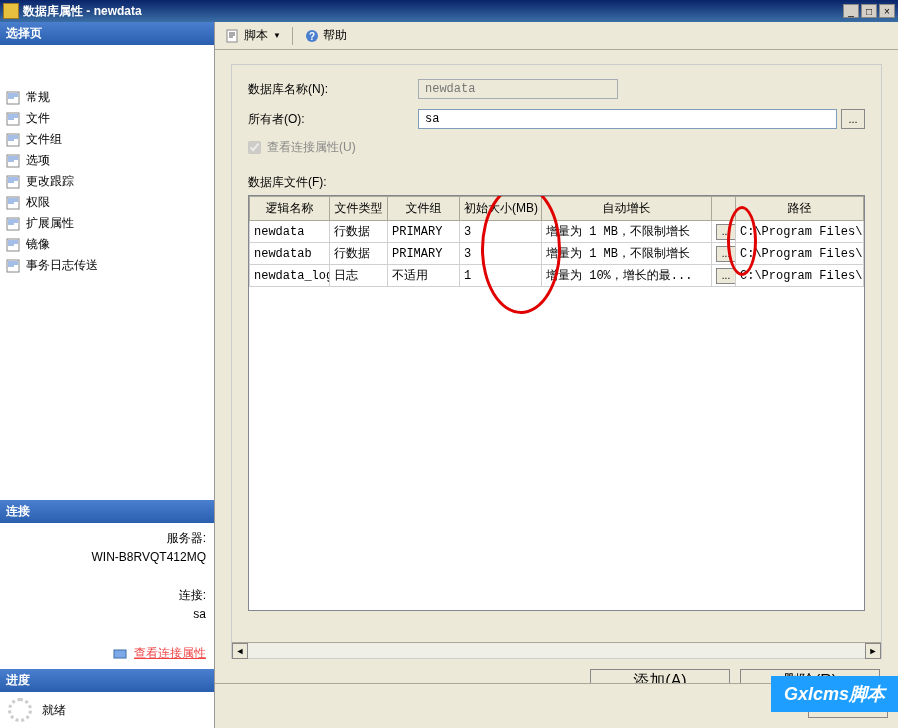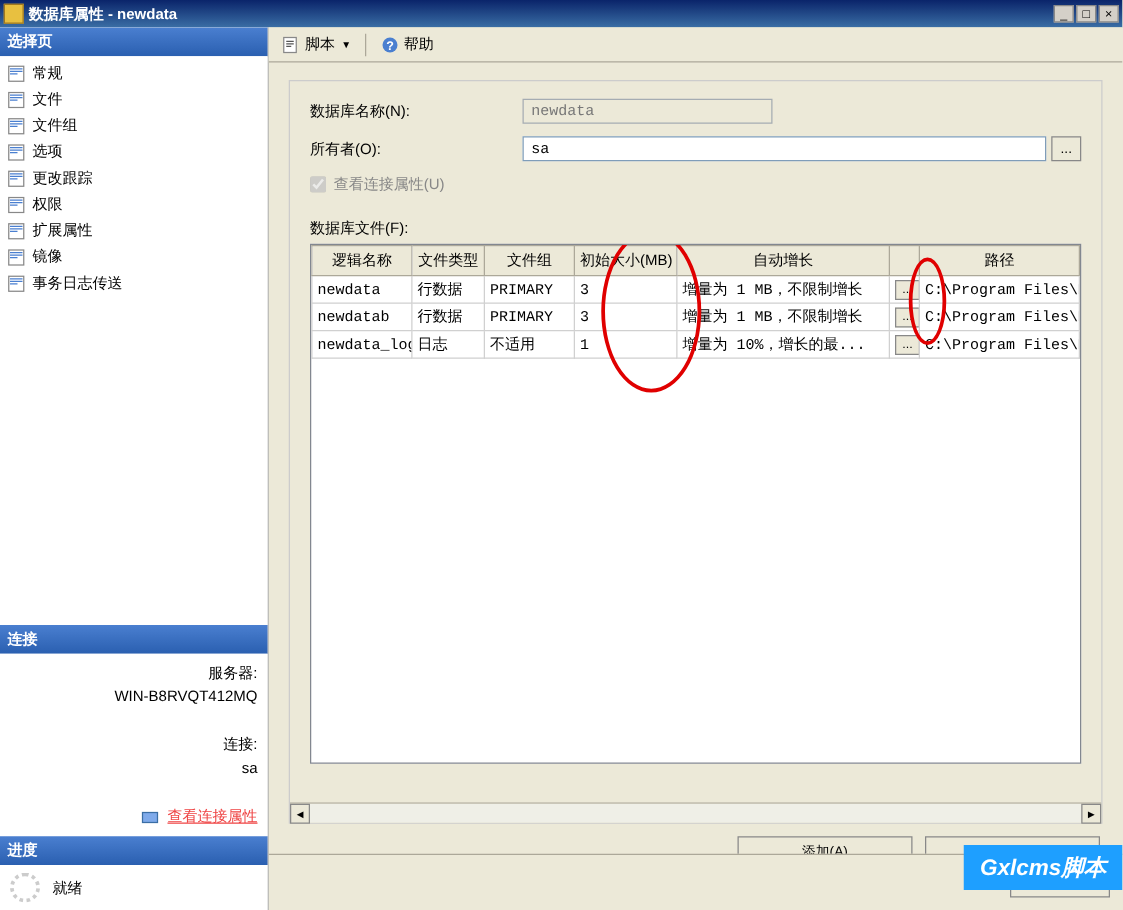--- a/index.html
+++ b/index.html
@@ -5,21 +5,21 @@
 * { box-sizing: border-box; margin: 0; padding: 0; }
 body { font-family: "Microsoft YaHei", "SimSun", Tahoma, sans-serif; font-size: 12px; background: #ece9d8; width: 898px; height: 728px; overflow: hidden; position: relative; }
 .titlebar { background: linear-gradient(#0a246a, #3a6ea5); height: 22px; display: flex; align-items: center; padding: 0 3px; color: #fff; }
 .titlebar .icon { width: 16px; height: 16px; background: #e8c040; border: 1px solid #a07820; margin-right: 4px; }
 .titlebar .title { flex: 1; font-size: 12px; font-weight: bold; }
 .titlebar .win-btns { display: flex; gap: 2px; }
 .titlebar .win-btn { width: 16px; height: 14px; background: #d4d0c8; border: 1px solid #888; display: flex; align-items: center; justify-content: center; font-size: 10px; font-family: Arial; color: #000; cursor: pointer; }
 .main { display: flex; height: calc(100% - 22px); }
 .left-panel { width: 215px; background: #fff; display: flex; flex-direction: column; border-right: 1px solid #999; }
 .panel-header { background: linear-gradient(#4a7fd0, #2a5fb0); color: #fff; padding: 3px 6px; font-size: 12px; font-weight: bold; }
-.nav-list { flex: 1; padding: 3px 0; background: #fff; }
+.nav-list { flex: 1; padding: 3px 0; background: #fff; margin-top: 39px; }
 .nav-item { display: flex; align-items: center; padding: 2px 6px; cursor: pointer; }
 .nav-item .nav-icon { width: 16px; height: 14px; margin-right: 4px; display: inline-block; }
 .nav-icon svg { width: 16px; height: 14px; }
 .conn-section { padding: 6px 8px; background: #fff; font-size: 12px; line-height: 1.6; text-align: right; }
 .conn-section .link { color: #ef4444; text-decoration: underline; cursor: pointer; }
 .conn-section .small-icon { width: 16px; height: 16px; display: inline-block; vertical-align: middle; margin-right: 3px; }
 .progress-section { padding: 6px 8px; background: #fff; display: flex; align-items: center; gap: 10px; }
 .spinner { width: 24px; height: 24px; border: 3px dotted #ccc; border-radius: 50%; }
 .right-panel { flex: 1; display: flex; flex-direction: column; background: #ece9d8; }
 .toolbar { background: #ece9d8; border-bottom: 1px solid #aca899; padding: 3px 6px; display: flex; align-items: center; gap: 4px; }
@@ -36,21 +36,21 @@
 .chk { width: 13px; height: 13px; margin-right: 6px; }
 .chk-label { color: #888; font-size: 12px; }
 .files-label { font-size: 12px; margin-bottom: 4px; }
 .grid-wrap { border: 1px solid #828790; background: #fff; height: 416px; overflow: auto; position: relative; }
 .grid { width: 100%; border-collapse: collapse; font-size: 12px; table-layout: fixed; }
 .grid th { background: #ece9d8; border: 1px solid #aca899; padding: 3px 4px; text-align: center; font-weight: normal; font-size: 12px; height: 20px; white-space: nowrap; overflow: hidden; margin-top: 20px; }
 .grid td { border: 1px solid #d0d0d0; padding: 2px 4px; height: 20px; font-family: "Courier New", monospace; font-size: 12px; white-space: nowrap; overflow: hidden; }
 .cell-btn { width: 20px; background: #ece9d8; border: 1px solid #888; font-size: 10px; cursor: pointer; height: 16px; line-height: 10px; }
 .ellipse-annot { position: absolute; border: 3px solid #e00000; border-radius: 50%; pointer-events: none; }
 .actions { display: flex; justify-content: flex-end; gap: 10px; padding: 10px 2px; }
-.actions button { width: 140px; height: 24px; background: #ece9d8; border: 1px solid #888; cursor: pointer; font-size: 11px; }
+.actions button { width: 140px; height: 24px; background: #ece9d8; border: 1px solid #888; cursor: pointer; font-size: 16px; }
 .footer { border-top: 1px solid #aca899; padding: 10px; display: flex; justify-content: flex-end; gap: 10px; position: relative; }
 .footer button { width: 80px; height: 24px; background: #ece9d8; border: 1px solid #888; cursor: pointer; font-size: 12px; }
 .watermark { position: absolute; right: 0; bottom: 16px; background: #1e9fff; color: #fff; font-weight: bold; padding: 6px 13px; font-size: 18px; font-style: italic; }
 .scrollbar-h { position: absolute; left: 0; right: 0; bottom: 0; height: 16px; background: #ece9d8; border-top: 1px solid #aca899; display: flex; }
 .sb-btn { width: 16px; height: 16px; background: #ece9d8; border: 1px solid #888; cursor: pointer; font-size: 9px; display: flex; align-items: center; justify-content: center; }
 .sb-track { flex: 1; background: #efefe7; }
 .inner-content-scroll { border: 1px solid #ccc; padding: 0; height: 595px; position: relative; }
 </style>
 </head>
 <body>

